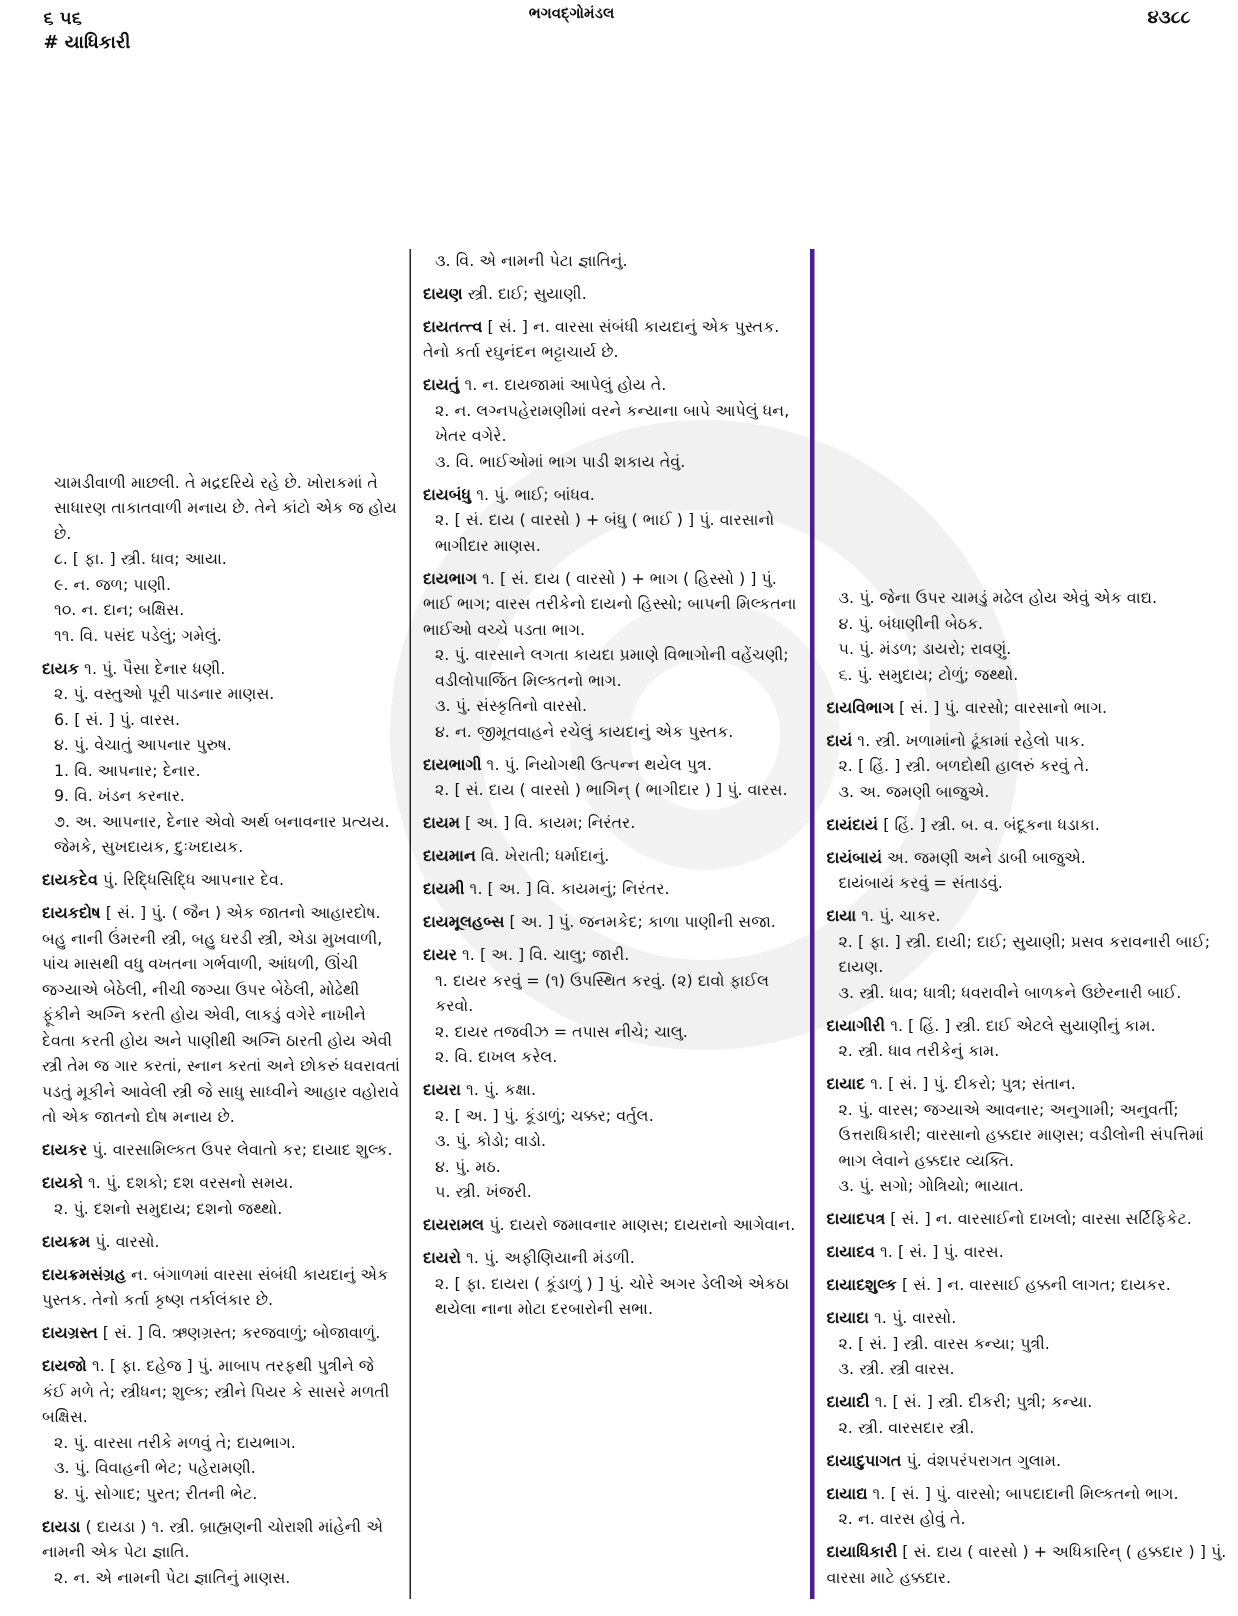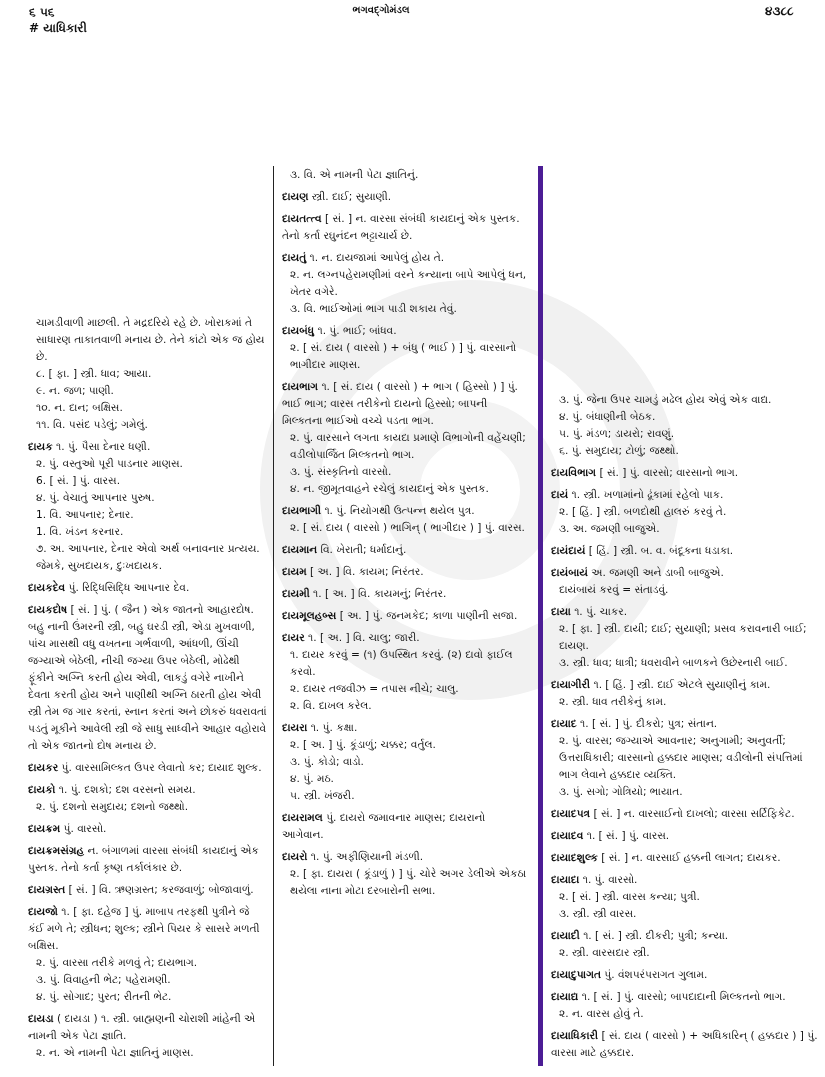--- a/index.html
+++ b/index.html
@@ -9,21 +9,21 @@
                border-radius: 50%; border: 60px solid #f1f1f1; box-sizing: border-box; z-index: 0; }
   .watermark2 { position: absolute; left: 380px; top: 400px; width: 180px; height: 180px;
                 border-radius: 50%; border: 40px solid #f3f3f3; box-sizing: border-box; z-index: 0; }
   .header { position: absolute; top: 0; left: 0; width: 762px; height: 40px; z-index: 1; }
   .hdr-left { position: absolute; left: 29px; top: 4px; font-size: 12px; font-weight: bold; line-height: 16px; }
   .hdr-center { position: absolute; left: 0; right: 0; top: 4px; text-align: center; font-size: 10px; font-weight: bold; }
   .pnum { position: absolute; left: 765px; top: 4px; font-size: 12px; font-weight: bold; }
   .columns { position: absolute; top: 56px; left: 28px; width: 790px; height: 1010px; display: flex; z-index: 1; align-items: flex-end; }
   .col { box-sizing: border-box; font-size: 10.6px; line-height: 17px; overflow: hidden; }
   .col1 { width: 245px; padding-right: 6px; }
-  .col2 { width: 270px; border-left: 1px solid #222; border-right: 5px solid #4c1d95; padding: 0 8px; height: 900px; }
+  .col2 { width: 270px; border-left: 1px solid #222; border-right: 3px solid #4c1d95; padding: 0 8px; height: 900px; }
   .col3 { width: 275px; padding-left: 8px; }
   .entry { margin-bottom: 5px; }
   .hw { font-weight: bold; }
   .sense { padding-left: 8px; }
   .cont { padding-left: 8px; }
 </style>
 </head>
 <body>
 
 <div class="watermark"></div>
@@ -46,21 +46,21 @@
         <div class="sense"><span>૯. ન. જળ; પાણી.</span></div>
         <div class="sense"><span>૧૦. ન. દાન; બક્ષિસ.</span></div>
         <div class="sense"><span>૧૧. વિ. પસંદ પડેલું; ગમેલું.</span></div>
       </div>
       <div class="entry">
         <div class=""><span class="hw">દાયક</span> <span>૧. પું. પૈસા દેનાર ધણી.</span></div>
         <div class="sense"><span>૨. પું. વસ્તુઓ પૂરી પાડનાર માણસ.</span></div>
         <div class="sense"><span>6. [ સં. ] પું. વારસ.</span></div>
         <div class="sense"><span>૪. પું. વેચાતું આપનાર પુરુષ.</span></div>
         <div class="sense"><span>1. વિ. આપનાર; દેનાર.</span></div>
-        <div class="sense"><span>1. વિ. ખંડન કરનાર.</span></div>
+        <div class="sense"><span>9. વિ. ખંડન કરનાર.</span></div>
         <div class="sense"><span>૭. અ. આપનાર, દેનાર એવો અર્થ બનાવનાર પ્રત્યય. જેમકે, સુખદાયક, દુઃખદાયક.</span></div>
       </div>
       <div class="entry">
         <div class=""><span class="hw">દાયકદેવ</span> <span>પું. રિદ્ધિસિદ્ધિ આપનાર દેવ.</span></div>
       </div>
       <div class="entry">
         <div class=""><span class="hw">દાયકદોષ</span> <span>[ સં. ] પું. ( જૈન ) એક જાતનો આહારદોષ. બહુ નાની ઉંમરની સ્ત્રી, બહુ ઘરડી સ્ત્રી, એડા મુખવાળી, પાંચ માસથી વધુ વખતના ગર્ભવાળી, આંધળી, ઊંચી જગ્યાએ બેઠેલી, નીચી જગ્યા ઉપર બેઠેલી, મોઢેથી ફૂંકીને અગ્નિ કરતી હોય એવી, લાકડું વગેરે નાખીને દેવતા કરતી હોય અને પાણીથી અગ્નિ ઠારતી હોય એવી સ્ત્રી તેમ જ ગાર કરતાં, સ્નાન કરતાં અને છોકરું ધવરાવતાં પડતું મૂકીને આવેલી સ્ત્રી જે સાધુ સાધ્વીને આહાર વહોરાવે તો એક જાતનો દોષ મનાય છે.</span></div>
       </div>
       <div class="entry">
         <div class=""><span class="hw">દાયકર</span> <span>પું. વારસામિલ્કત ઉપર લેવાતો કર; દાયાદ શુલ્ક.</span></div>
@@ -112,24 +112,24 @@
         <div class=""><span class="hw">દાયભાગ</span> <span>૧. [ સં. દાય ( વારસો ) + ભાગ ( હિસ્સો ) ] પું. ભાઈ ભાગ; વારસ તરીકેનો દાયનો હિસ્સો; બાપની મિલ્કતના ભાઈઓ વચ્ચે પડતા ભાગ.</span></div>
         <div class="sense"><span>૨. પું. વારસાને લગતા કાયદા પ્રમાણે વિભાગોની વહેંચણી; વડીલોપાર્જિત મિલ્કતનો ભાગ.</span></div>
         <div class="sense"><span>૩. પું. સંસ્કૃતિનો વારસો.</span></div>
         <div class="sense"><span>૪. ન. જીમૂતવાહને રચેલું કાયદાનું એક પુસ્તક.</span></div>
       </div>
       <div class="entry">
         <div class=""><span class="hw">દાયભાગી</span> <span>૧. પું. નિયોગથી ઉત્પન્ન થયેલ પુત્ર.</span></div>
         <div class="sense"><span>૨. [ સં. દાય ( વારસો ) ભાગિન્ ( ભાગીદાર ) ] પું. વારસ.</span></div>
       </div>
       <div class="entry">
+        <div class=""><span class="hw">દાયમ</span> <span>[ અ. ] વિ. કાયમ; નિરંતર.</span></div>
+      </div>
+      <div class="entry">
         <div class=""><span class="hw">દાયમાન</span> <span>વિ. ખેરાતી; ધર્માદાનું.</span></div>
-      </div>
-      <div class="entry">
-        <div class=""><span class="hw">દાયમ</span> <span>[ અ. ] વિ. કાયમ; નિરંતર.</span></div>
       </div>
       <div class="entry">
         <div class=""><span class="hw">દાયમી</span> <span>૧. [ અ. ] વિ. કાયમનું; નિરંતર.</span></div>
       </div>
       <div class="entry">
         <div class=""><span class="hw">દાયમૂલહબ્સ</span> <span>[ અ. ] પું. જનમકેદ; કાળા પાણીની સજા.</span></div>
       </div>
       <div class="entry">
         <div class=""><span class="hw">દાયર</span> <span>૧. [ અ. ] વિ. ચાલુ; જારી.</span></div>
         <div class="sense"><span>૧. દાયર કરવું = (૧) ઉપસ્થિત કરવું. (૨) દાવો ફાઈલ કરવો.</span></div>

